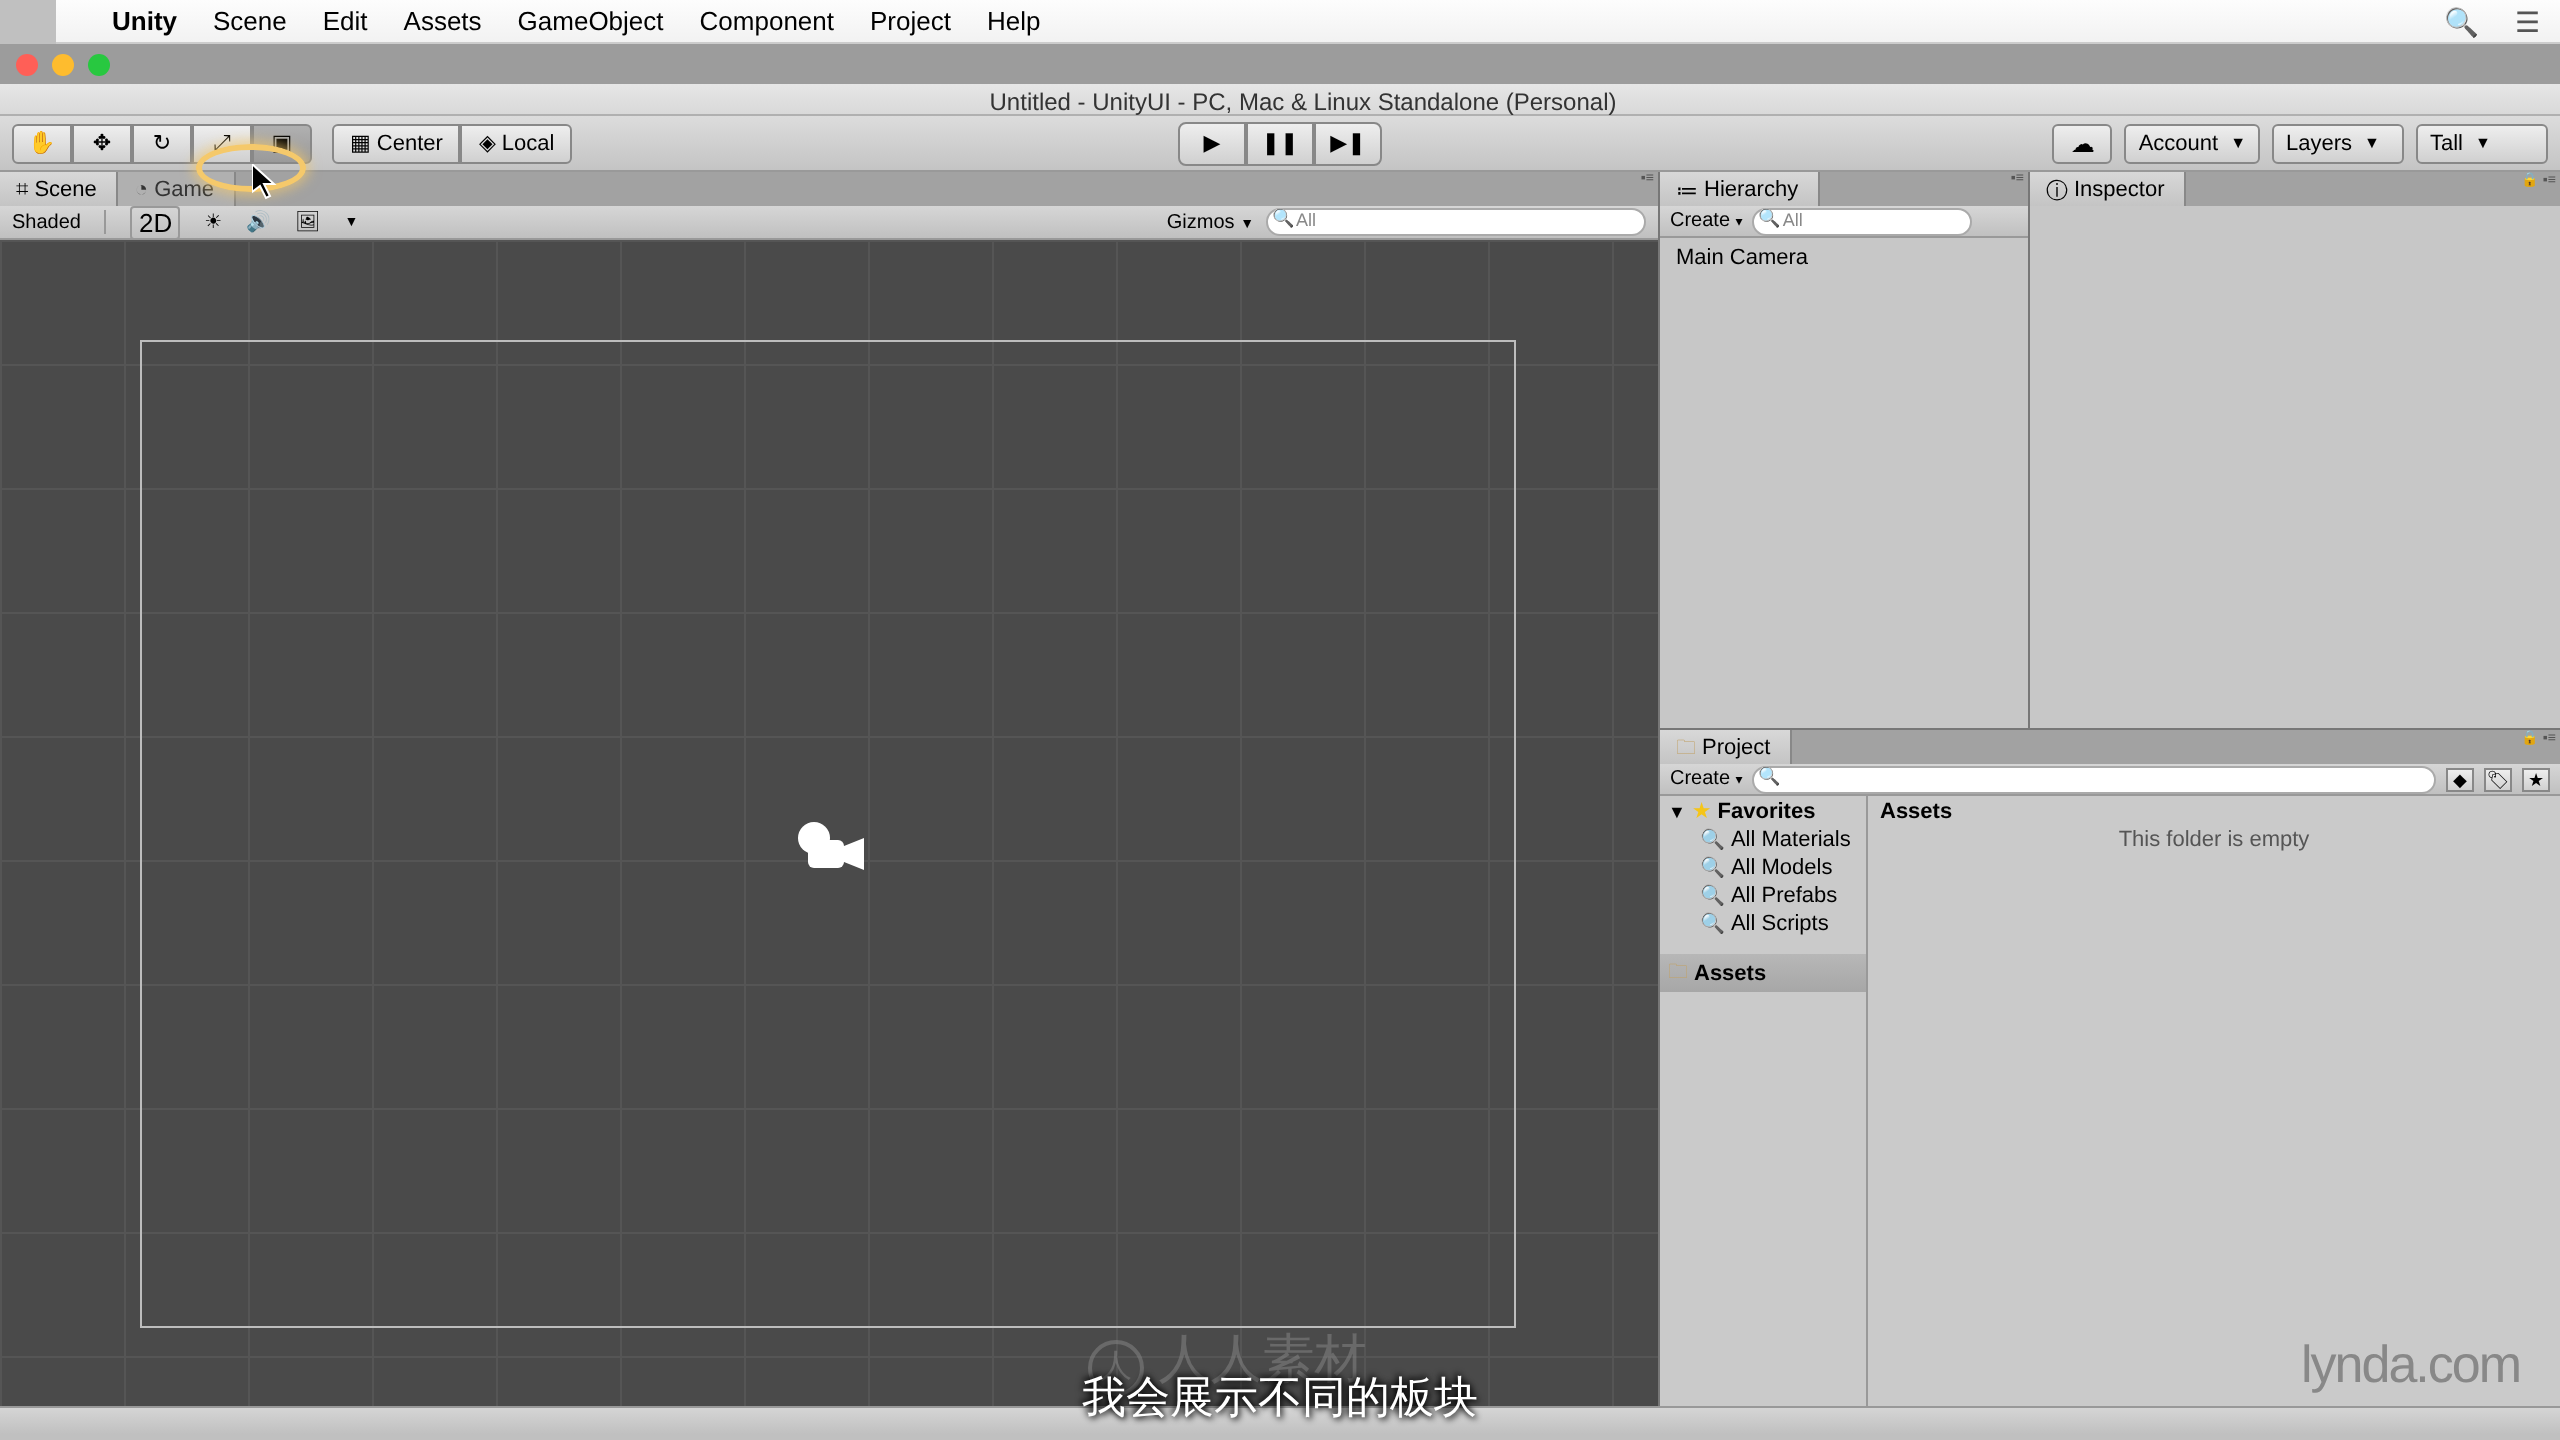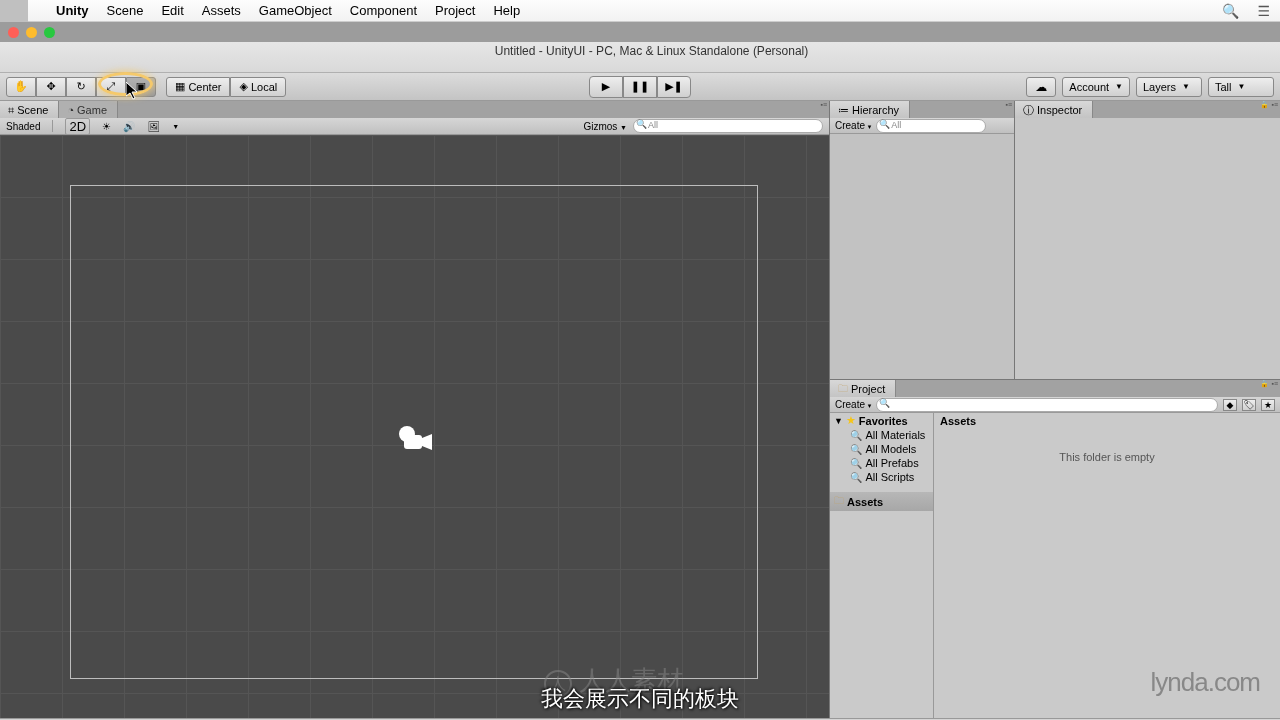--- a/index.html
+++ b/index.html
@@ -11,21 +11,21 @@
 .macos-menubar .bold { font-weight: bold; }
 .macos-menubar .spacer { flex: 1; }
 .macos-menubar .icon { font-size: 14px; color: #555; }
 
 
 .traffic { height: 20px; background: #9c9c9c; display: flex; align-items: center; padding-left: 8px; gap: 7px; }
 .traffic .dot { width: 11px; height: 11px; border-radius: 50%; }
 .dot.red { background: #ff5f57; } .dot.yel { background: #febc2e; } .dot.grn { background: #28c840; }
 
 
-.wintitle { height: 31px; background: linear-gradient(#e6e6e6,#d9d9d9); text-align: center; font-size: 12px; color: #333; line-height: 19px; border-bottom: 1px solid #b0b0b0; padding-left: 23px; }
+.wintitle { height: 16px; background: linear-gradient(#e6e6e6,#d9d9d9); text-align: center; font-size: 12px; color: #333; line-height: 19px; border-bottom: 1px solid #b0b0b0; padding-left: 23px; }
 
 
 .toolbar { height: 28px; background: linear-gradient(#dcdcdc,#c4c4c4); border-bottom: 1px solid #999; display: flex; align-items: center; padding: 0 6px; gap: 10px; }
 .toolbtn-group { display: flex; }
 .toolbtn { width: 30px; height: 20px; background: linear-gradient(#eee,#d0d0d0); border: 1px solid #888; display: flex; align-items: center; justify-content: center; font-size: 11px; }
 .toolbtn:first-child { border-radius: 3px 0 0 3px; }
 .toolbtn:last-child { border-radius: 0 3px 3px 0; }
 .toolbtn.active { background: linear-gradient(#b0b0b0,#9a9a9a); }
 .pillbtn { height: 20px; padding: 0 8px; background: linear-gradient(#eee,#d0d0d0); border: 1px solid #888; display: flex; align-items: center; font-size: 11px; gap: 3px; }
 .pillbtn:first-child { border-radius: 3px 0 0 3px; }
@@ -76,21 +76,21 @@
 .proj-split { display: flex; flex: 1; }
 .proj-tree { width: 104px; background: #cacaca; border-right: 1px solid #999; font-size: 11px; }
 .tree-item { padding: 1px 4px; display: flex; align-items: center; gap: 3px; }
 .tree-item.sel { background: linear-gradient(#b7b7b7,#a7a7a7); }
 .tree-item.lv1 { padding-left: 20px; }
 .star { color: #f5c518; font-size: 11px; }
 .mag { color: #d6a818; font-size: 10px; }
 .folder { color: #c2a166; font-size: 10px; }
 .proj-content { flex: 1; display: flex; flex-direction: column; background: #cacaca; font-size: 11px; }
 .proj-content .hdr { padding: 2px 6px; font-weight: bold; }
-.proj-content .empty { text-align: center; color: #555; margin-top: 22px; font-size: 11px; }
+.proj-content .empty { text-align: center; color: #555; font-size: 11px; }
 .proj-search { flex: 1; height: 14px; border-radius: 8px; background: #fff; border: 1px solid #aaa; font-size: 9px; padding-left: 14px; position: relative; }
 .proj-search::before { content: "🔍"; position: absolute; left: 2px; top: -1px; font-size: 9px; }
 
 
 .highlight-ring { position: absolute; left: 98px; top: 72px; width: 55px; height: 24px; border: 3px solid #f5c96b; border-radius: 50%/50%; box-shadow: 0 0 6px 2px rgba(245,201,107,.6); pointer-events: none; }
 .cursor-ov { position: absolute; left: 126px; top: 82px; font-size: 14px; pointer-events: none; }
 .watermark1 { position: absolute; left: 544px; bottom: 22px; color: #888; font-size: 26px; opacity: .5; }
 .watermark2 { position: absolute; right: 20px; bottom: 22px; color: #888; font-size: 26px; letter-spacing: -1px; }
 .subtitle { position: absolute; left: 50%; transform: translateX(-50%); bottom: 6px; color: #fff; font-size: 22px; text-shadow: 1px 1px 3px #000, -1px -1px 3px #000; }
 .opts-icon { font-size: 7px; color: #555; margin-left: auto; padding-right: 2px; }
@@ -212,20 +212,23 @@
           <div class="tab">
               <span>≔</span>
               <span>Hierarchy</span>
             </div>
           <span class="opts-icon">▪≡</span>
         </div>
         <div class="panel-tools">
           <span><span>Create</span> <span style="font-size:7px;">▾</span></span>
           <div class="searchmini" style="width:110px">All</div>
         </div>
+        <div class="panel-body">
+          <div>Main Camera</div>
+        </div>
       </div>
 
       <div class="insp">
         <div class="panel-tabs">
           <div class="tab">
               <span>ⓘ</span>
               <span>Inspector</span>
             </div>
           <span class="opts-icon">🔒 ▪≡</span>
         </div>

